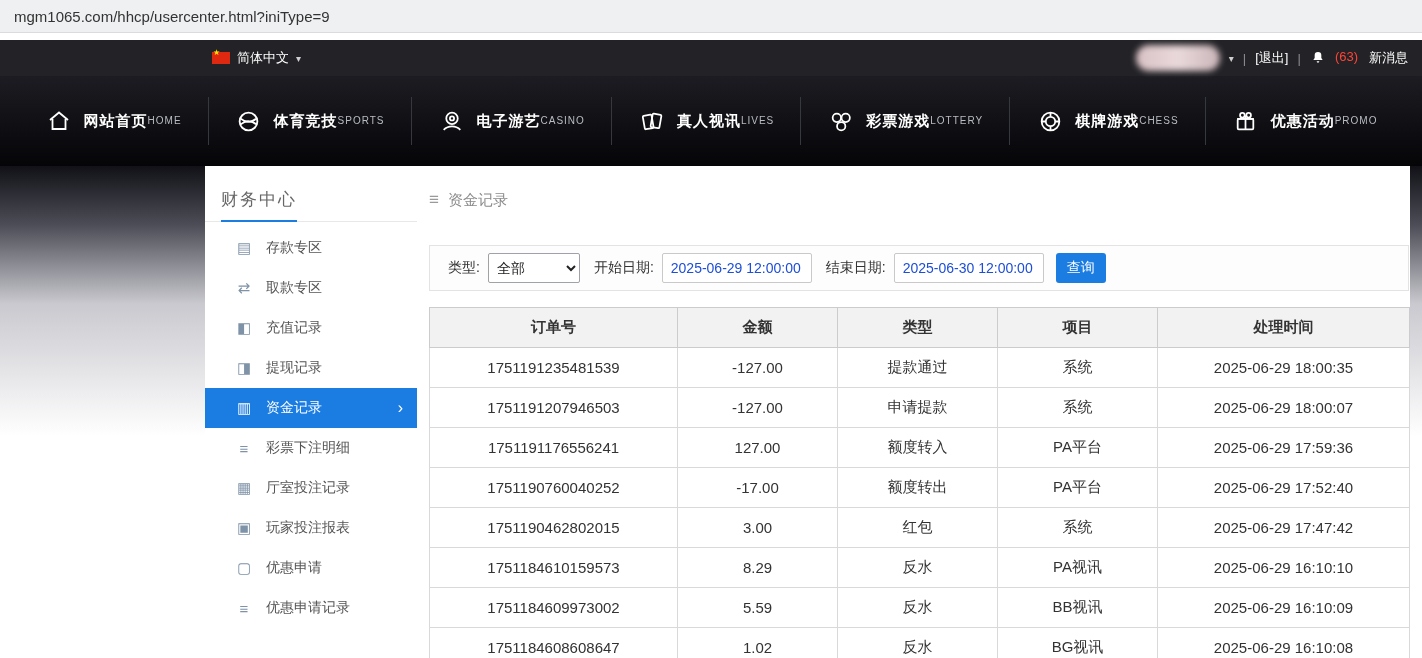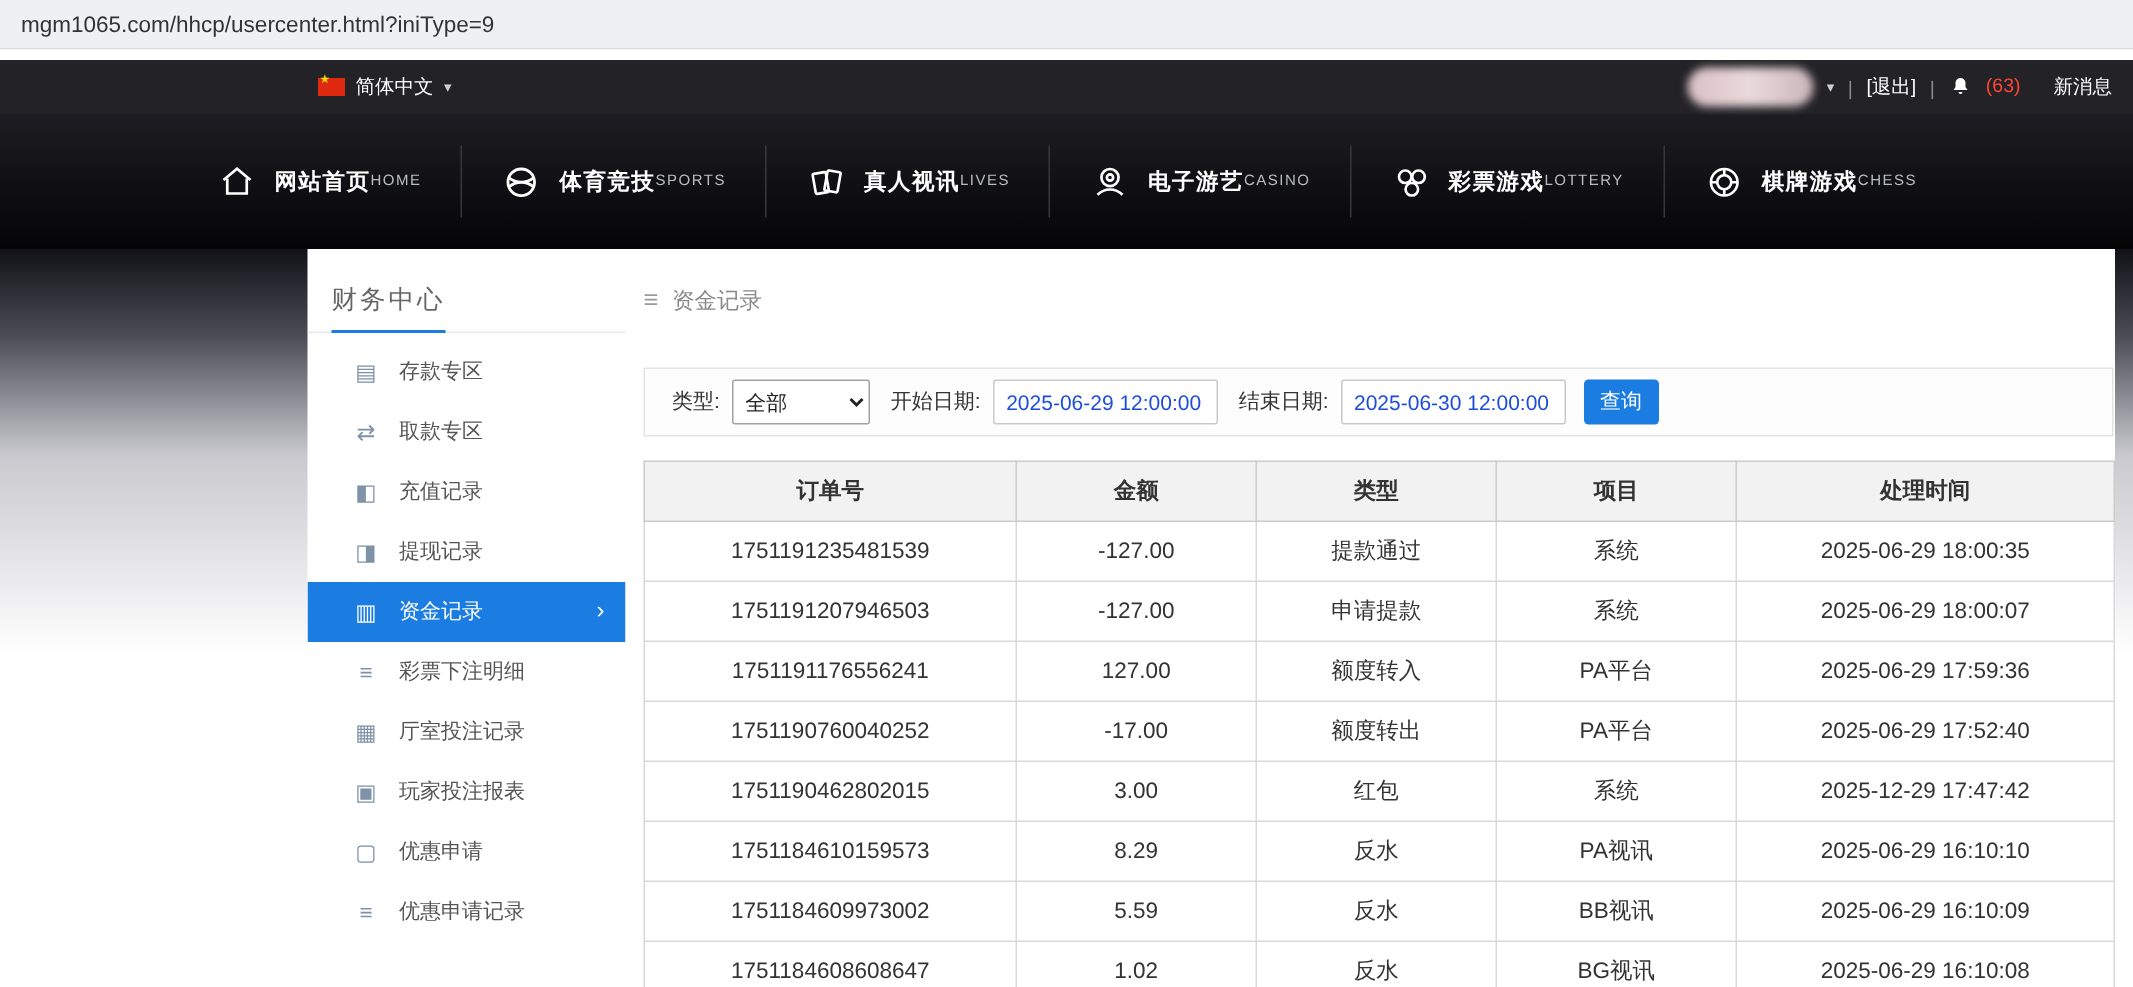--- a/index.html
+++ b/index.html
@@ -107,21 +107,21 @@
       </span>
     <span class="caret">▾</span>
     <span class="sep">|</span>
     <span class="logout">[退出]</span>
     <span class="sep">|</span>
     <span style="display:flex;align-items:center;">
       <svg width="16" height="16" viewBox="0 0 24 24">
           <path d="M12 3a5 5 0 0 1 5 5v4l2 3H5l2-3V8a5 5 0 0 1 5-5z M10 17a2 2 0 0 0 4 0" fill="#fff"></path>
         </svg>
     </span>
-    <span style="display:flex;gap:22px;justify-content:space-between;">
+    <span style="display:flex;gap:11px;justify-content:space-between;">
       <span class="msg-count">(63)</span>
       <span class="msg-label">新消息</span>
     </span>
   </div>
 </div>
 
 <div class="navbar">
   <div class="nav-item">
     <span class="nav-ic">
       <svg width="26" height="24" viewBox="0 0 24 24" fill="none" stroke="#fff" stroke-width="1.8">
@@ -137,50 +137,50 @@
   <div class="nav-item">
     <span class="nav-ic">
       <svg width="25" height="25" viewBox="0 0 24 24" fill="none" stroke="#fff" stroke-width="1.8">
           <circle cx="12" cy="12" r="8.5"></circle>
           <path d="M4 9 C9 13 15 13 20 9 M4 15 C9 11 15 11 20 15"></path>
         </svg>
     </span>
     <span class="nav-txt">
         <span class="nav-cn">体育竞技</span>
         <span class="nav-en">SPORTS</span>
-      </span>
-  </div>
-  <div class="nav-item">
-    <span class="nav-ic">
-      <svg width="26" height="25" viewBox="0 0 24 24" fill="none" stroke="#fff" stroke-width="1.7">
-          <rect x="4" y="6" width="8.5" height="13" rx="1" transform="rotate(-10 8 12)"></rect>
-          <rect x="11.5" y="5" width="8.5" height="13" rx="1" transform="rotate(10 16 12)"></rect>
-        </svg>
-    </span>
-    <span class="nav-txt">
-        <span class="nav-cn">真人视讯</span>
-        <span class="nav-en">LIVES</span>
       </span>
   </div>
   <div class="nav-item">
     <span class="nav-ic">
       <svg width="26" height="25" viewBox="0 0 24 24" fill="none" stroke="#fff" stroke-width="1.7">
           <circle cx="12" cy="9" r="5.5"></circle>
           <circle cx="12" cy="9" r="2"></circle>
           <path d="M4 20 C8.5 15.5 15.5 15.5 20 20"></path>
         </svg>
     </span>
     <span class="nav-txt">
         <span class="nav-cn">电子游艺</span>
         <span class="nav-en">CASINO</span>
       </span>
   </div>
   <div class="nav-item">
     <span class="nav-ic">
       <svg width="26" height="25" viewBox="0 0 24 24" fill="none" stroke="#fff" stroke-width="1.7">
+          <rect x="4" y="6" width="8.5" height="13" rx="1" transform="rotate(-10 8 12)"></rect>
+          <rect x="11.5" y="5" width="8.5" height="13" rx="1" transform="rotate(10 16 12)"></rect>
+        </svg>
+    </span>
+    <span class="nav-txt">
+        <span class="nav-cn">真人视讯</span>
+        <span class="nav-en">LIVES</span>
+      </span>
+  </div>
+  <div class="nav-item">
+    <span class="nav-ic">
+      <svg width="26" height="25" viewBox="0 0 24 24" fill="none" stroke="#fff" stroke-width="1.7">
           <circle cx="8" cy="8.5" r="4"></circle>
           <circle cx="16.5" cy="8.5" r="4"></circle>
           <circle cx="12.2" cy="16.5" r="4"></circle>
         </svg>
     </span>
     <span class="nav-txt">
         <span class="nav-cn">彩票游戏</span>
         <span class="nav-en">LOTTERY</span>
       </span>
   </div>
@@ -188,20 +188,34 @@
     <span class="nav-ic">
       <svg width="25" height="25" viewBox="0 0 24 24" fill="none" stroke="#fff" stroke-width="1.7">
           <circle cx="12" cy="12" r="8.5"></circle>
           <circle cx="12" cy="12" r="4.5"></circle>
           <path d="M12 3.5 V7.5 M12 16.5 V20.5 M3.5 12 H7.5 M16.5 12 H20.5"></path>
         </svg>
     </span>
     <span class="nav-txt">
         <span class="nav-cn">棋牌游戏</span>
         <span class="nav-en">CHESS</span>
+      </span>
+  </div>
+  <div class="nav-item">
+    <span class="nav-ic">
+      <svg width="25" height="25" viewBox="0 0 24 24" fill="none" stroke="#fff" stroke-width="1.7">
+          <rect x="4.5" y="9.5" width="15" height="10" rx="1"></rect>
+          <path d="M4 9.5 H20 M12 6 V19.5"></path>
+          <circle cx="9" cy="6" r="2.2"></circle>
+          <circle cx="15" cy="6" r="2.2"></circle>
+        </svg>
+    </span>
+    <span class="nav-txt">
+        <span class="nav-cn">优惠活动</span>
+        <span class="nav-en">PROMO</span>
       </span>
   </div>
 </div>
 
 <div class="below">
   <div class="page-bg"></div>
   <div class="wrap">
 
     <div class="sidebar">
       <div class="sb-section">
@@ -314,21 +328,21 @@
             <td>-17.00</td>
             <td>额度转出</td>
             <td>PA平台</td>
             <td>2025-06-29 17:52:40</td>
           </tr>
           <tr>
             <td>1751190462802015</td>
             <td>3.00</td>
             <td>红包</td>
             <td>系统</td>
-            <td>2025-12-29 17:47:42</td>
+            <td>2025-06-29 17:47:42</td>
           </tr>
           <tr>
             <td>1751184610159573</td>
             <td>8.29</td>
             <td>反水</td>
             <td>PA视讯</td>
             <td>2025-06-29 16:10:10</td>
           </tr>
           <tr>
             <td>1751184609973002</td>

